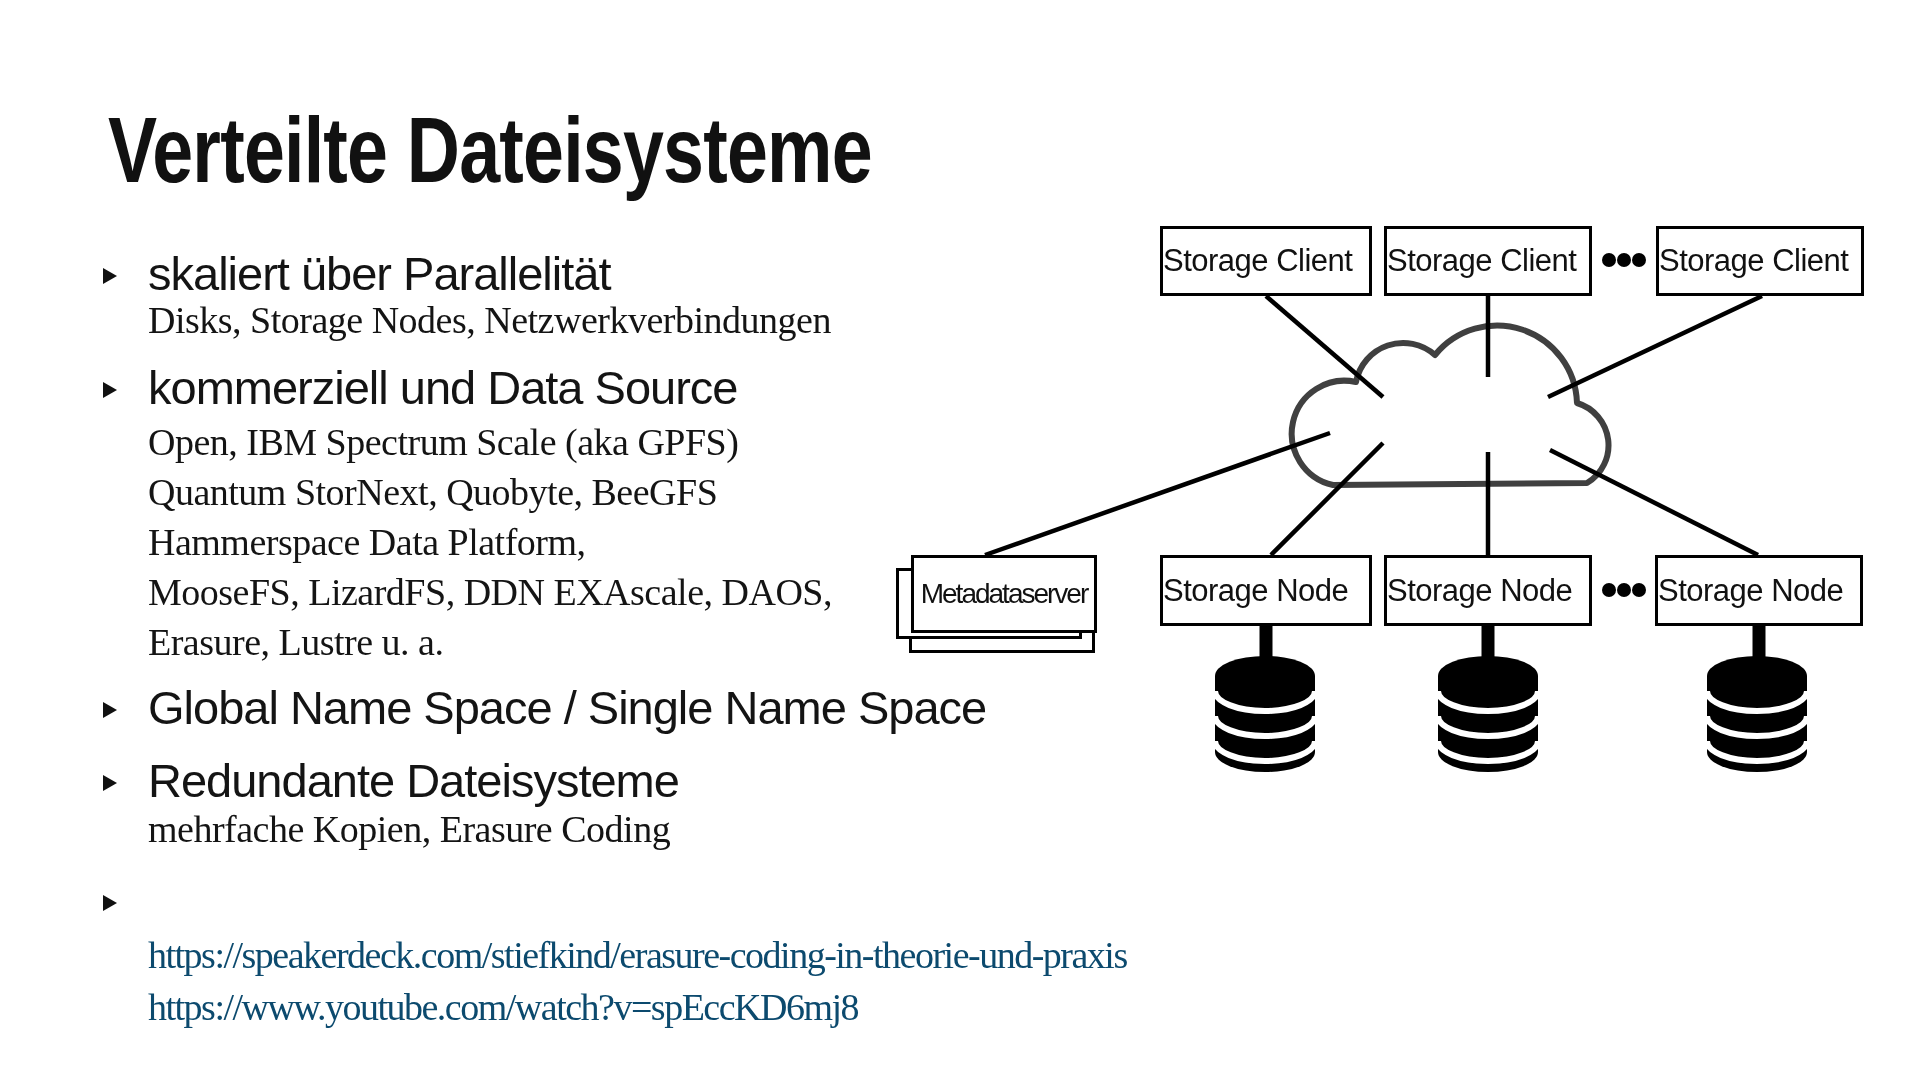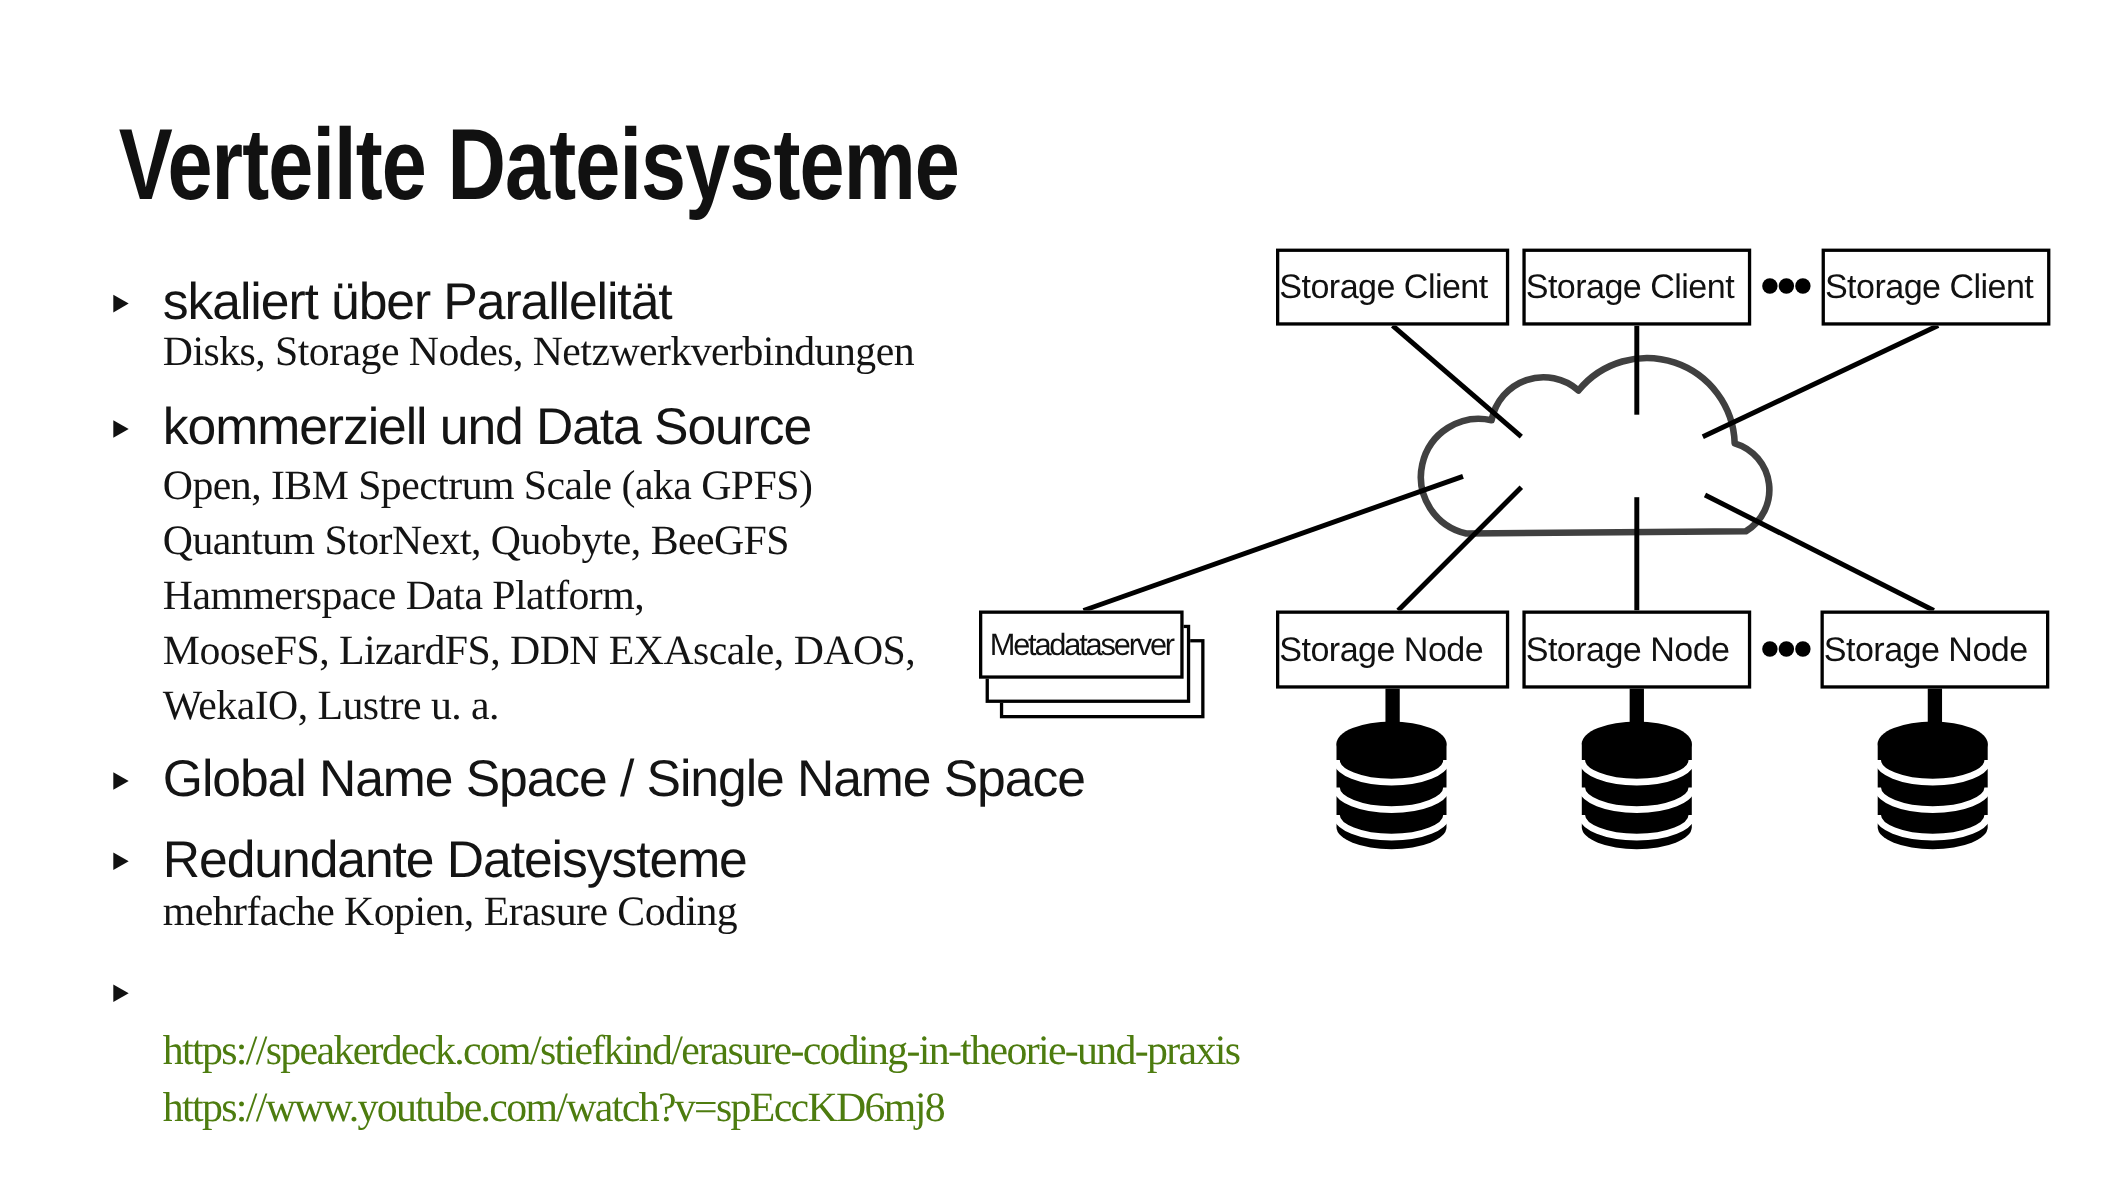--- a/index.html
+++ b/index.html
@@ -5,21 +5,21 @@
   html,body{margin:0;padding:0;background:#ffffff;}
   .slide{position:relative;width:1920px;height:1080px;background:#ffffff;overflow:hidden;
          font-family:"Liberation Sans",sans-serif;color:#141414;}
   .slide-title{position:absolute;left:108px;top:104px;font-size:92px;font-weight:bold;
                letter-spacing:-1px;line-height:1;white-space:nowrap;color:#111;
                transform:scaleX(0.80);transform-origin:left top;}
   .main-line{position:absolute;left:148px;font-size:47px;letter-spacing:-1px;line-height:1;
              white-space:nowrap;color:#141414;}
   .sub-line{position:absolute;left:148px;font-size:38px;letter-spacing:-0.5px;line-height:1;
             white-space:nowrap;color:#141414;font-family:Liberation Serif, serif;}
-  .url{letter-spacing:-1.5px;color:#4d7c0f;text-decoration:none;}
+  .url{letter-spacing:-1.5px;color:#0c4a6e;text-decoration:none;}
   .tri{position:absolute;left:103px;width:0;height:0;border-left:14px solid #111;
        border-top:8px solid transparent;border-bottom:8px solid transparent;}
   .italic-main{font-style:italic;}
   .suffix{font-style:normal;font-size:38px;letter-spacing:-1px;}
   .dbox{position:absolute;box-sizing:border-box;border:3px solid #000;background:#fff;
         display:flex;align-items:center;font-size:31px;
         letter-spacing:-0.5px;white-space:nowrap;color:#111;}
   .meta-box{position:absolute;box-sizing:border-box;border:3px solid #000;background:#fff;}
   .meta-front{display:flex;align-items:center;justify-content:center;font-size:28px;
               letter-spacing:-2px;white-space:nowrap;color:#111;}
@@ -40,21 +40,21 @@
   <div class="tri" style="top:895px"></div>
 
   <div class="main-line" style="top:250px">skaliert über Parallelität</div>
   <div class="sub-line" style="top:301px">Disks, Storage Nodes, Netzwerkverbindungen</div>
 
   <div class="main-line" style="top:364px">kommerziell und Data Source</div>
   <div class="sub-line" style="top:423px">Open, IBM Spectrum Scale (aka GPFS)</div>
   <div class="sub-line" style="top:473px">Quantum StorNext, Quobyte, BeeGFS</div>
   <div class="sub-line" style="top:523px">Hammerspace Data Platform,</div>
   <div class="sub-line" style="top:573px">MooseFS, LizardFS, DDN EXAscale, DAOS,</div>
-  <div class="sub-line" style="top:623px">WekaIO, Lustre u. a.</div>
+  <div class="sub-line" style="top:623px">Erasure, Lustre u. a.</div>
 
   <div class="main-line" style="top:684px">Global Name Space / Single Name Space</div>
 
   <div class="main-line" style="top:757px">Redundante Dateisysteme</div>
   <div class="sub-line" style="top:810px">mehrfache Kopien, Erasure Coding</div>
 
   <div class="sub-line url" style="top:936px">https://speakerdeck.com/stiefkind/erasure-coding-in-theorie-und-praxis</div>
   <div class="sub-line url" style="top:988px">https://www.youtube.com/watch?v=spEccKD6mj8</div>
 
   <svg class="diagram-svg" width="1920" height="1080" viewBox="0 0 1920 1080">
@@ -97,21 +97,21 @@
   </div>
   <div class="dbox" style="left:1384px;top:226px;width:208px;height:70px">
     <span>Storage Client</span>
   </div>
   <div class="dbox" style="left:1656px;top:226px;width:208px;height:70px">
     <span>Storage Client</span>
   </div>
 
   <div class="meta-box" style="left:909px;top:581px;width:186px;height:72px"></div>
   <div class="meta-box" style="left:896px;top:568px;width:186px;height:71px"></div>
-  <div class="meta-box meta-front" style="left:890px;top:555px;width:186px;height:62px">
+  <div class="meta-box meta-front" style="left:911px;top:555px;width:186px;height:78px">
     <span>Metadataserver</span>
   </div>
 
   <div class="dbox" style="left:1160px;top:555px;width:212px;height:71px">
     <span>Storage Node</span>
   </div>
   <div class="dbox" style="left:1384px;top:555px;width:208px;height:71px">
     <span>Storage Node</span>
   </div>
   <div class="dbox" style="left:1655px;top:555px;width:208px;height:71px">

